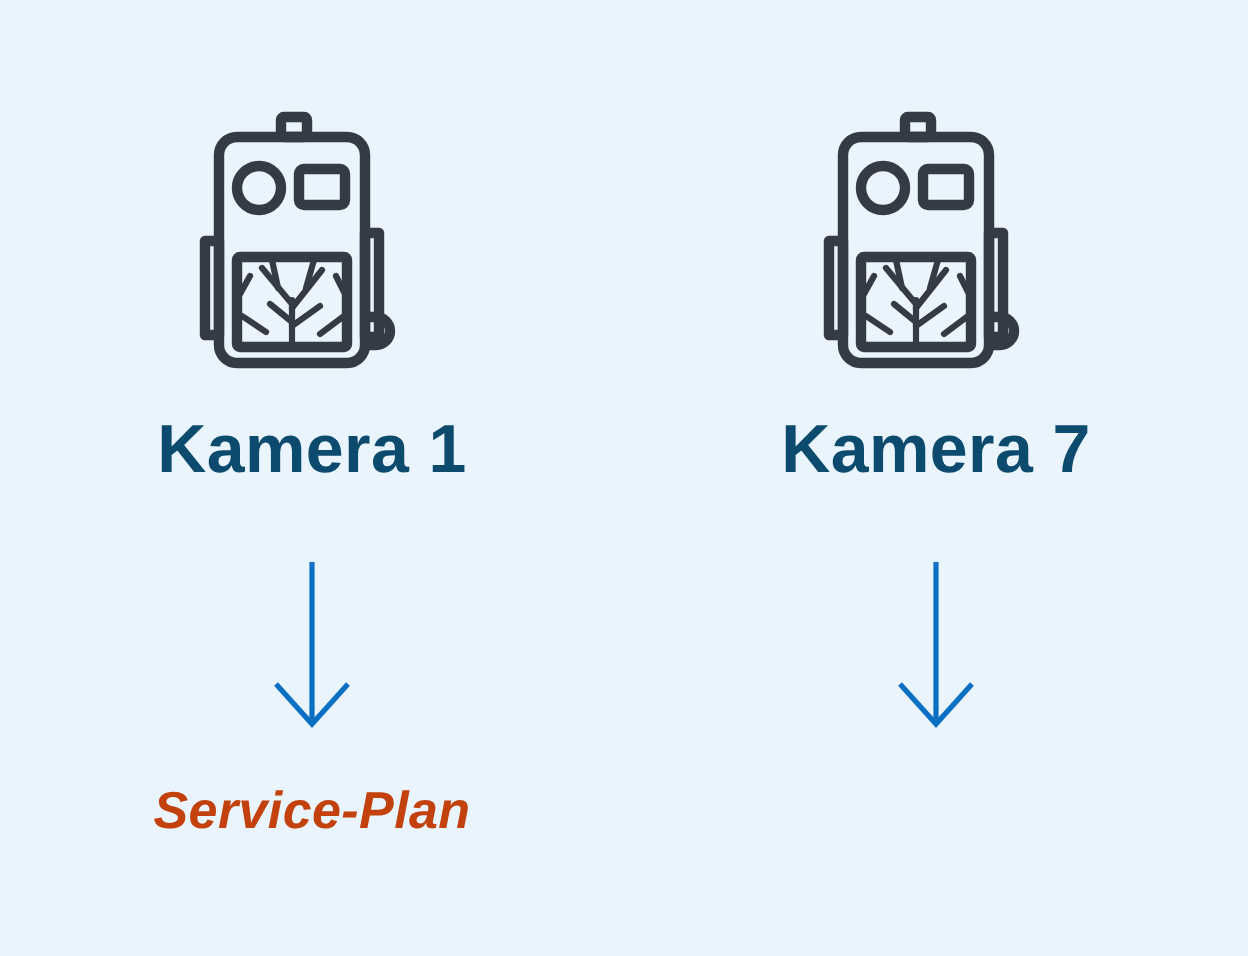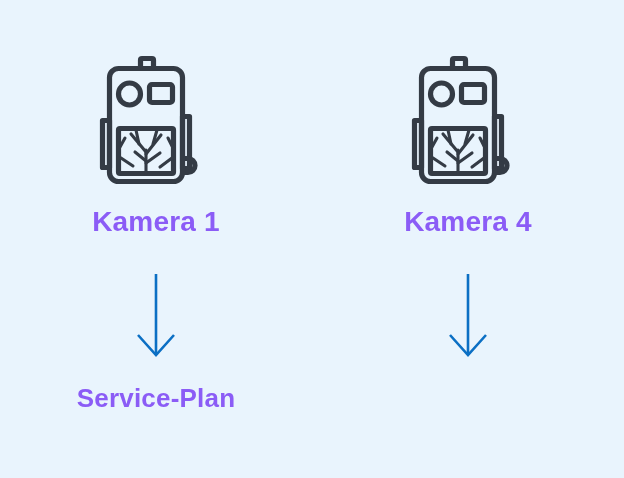--- a/index.html
+++ b/index.html
@@ -38,45 +38,46 @@
     height: 160px;
     display: block;
   }
   .icon-wrap svg {
     display: block;
     width: 160px;
     height: 160px;
   }
   .node-label {
     margin-top: 12px;
-    font-size: 28px;
+    font-size: 34px;
     font-weight: bold;
-    color: #8b5cf6;
+    color: #0c4a6e;
     letter-spacing: 0.2px;
     text-align: right;
     white-space: nowrap;
   }
   .arrow-wrap {
     margin-top: 34px;
     width: 80px;
     height: 86px;
   }
   .arrow-wrap svg {
     display: block;
     width: 80px;
     height: 86px;
   }
   .outcome-label {
     margin-top: 25px;
     font-size: 26px;
     font-weight: bold;
-    color: #8b5cf6;
+    color: #c2410c;
     letter-spacing: 0.2px;
     text-align: center;
     white-space: nowrap;
+    font-style: italic;
   }
 </style>
 </head>
 <body>
 
 <div id="diagram">
 
   <div class="branch">
 
     <div class="icon-wrap">
@@ -153,21 +154,21 @@
           <path d="M63 110 L60 96"></path>
           <path d="M77 110 L81 96"></path>
           <path d="M57 132 L45 124"></path>
           <path d="M84 133 L96 124"></path>
           <path d="M49 104 L44 113"></path>
           <path d="M92 104 L96 112"></path>
         </g>
       </svg>
     </div>
 
-    <div class="node-label">Kamera 4</div>
+    <div class="node-label">Kamera 7</div>
 
     <div class="arrow-wrap">
       <svg viewBox="0 0 80 86" xmlns="http://www.w3.org/2000/svg">
         <g stroke="#0b6fc4" fill="none" stroke-width="2.6" stroke-linecap="butt">
           <path d="M40 2 L40 82"></path>
           <path d="M22 63 L40 83 L58 63" stroke-linejoin="miter" stroke-linecap="butt"></path>
         </g>
       </svg>
     </div>
 

